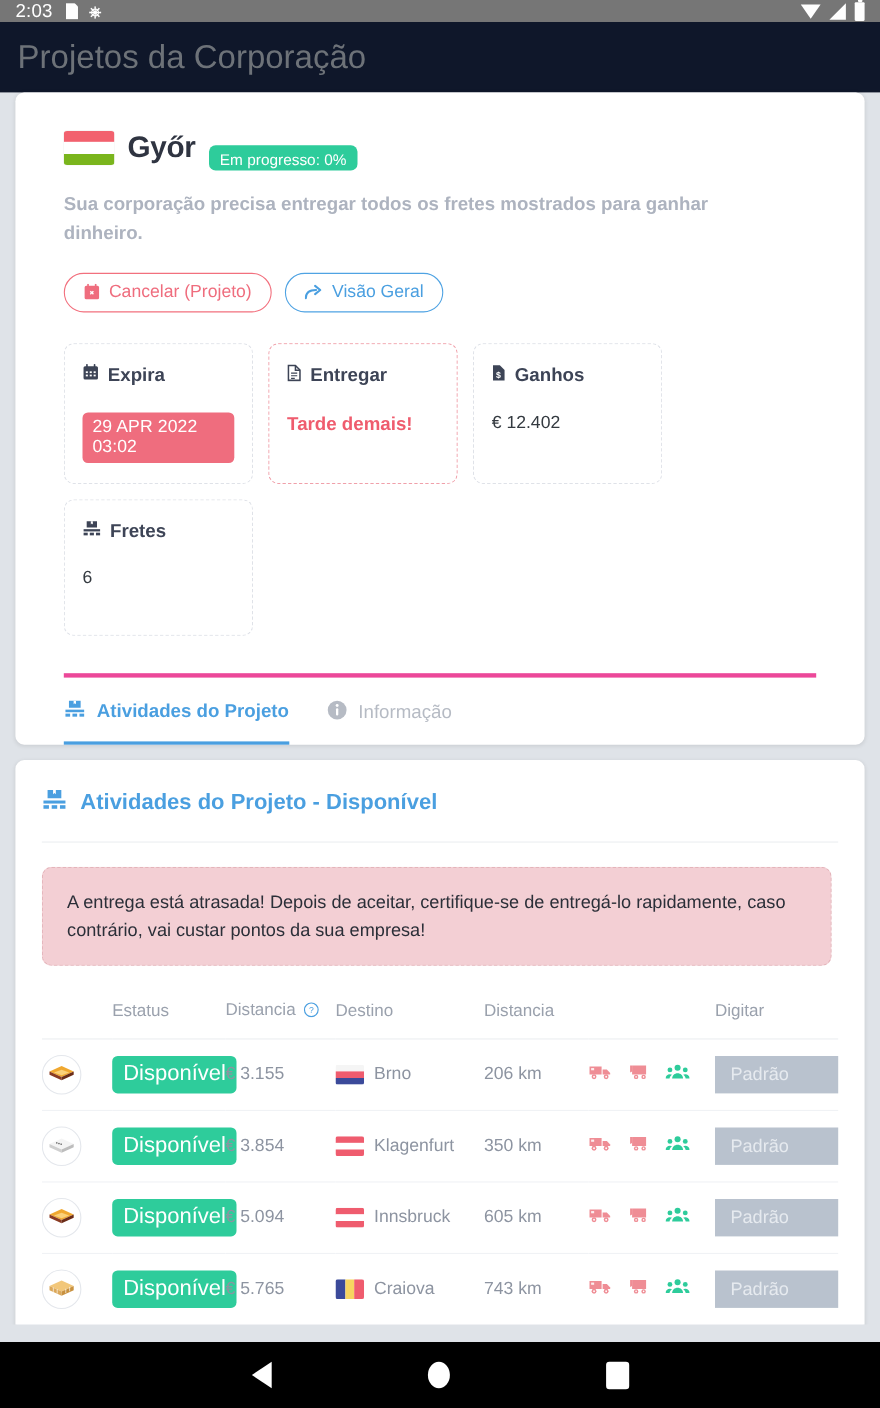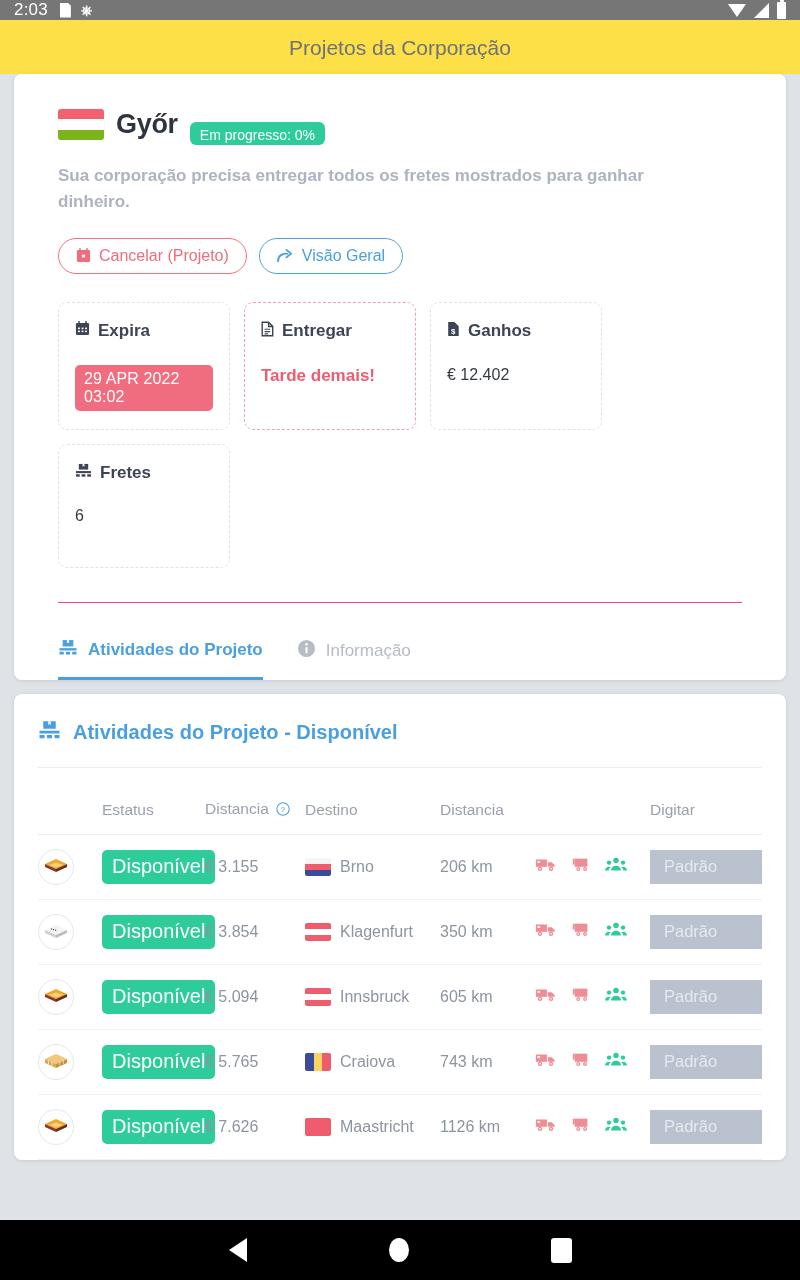--- a/index.html
+++ b/index.html
@@ -27,23 +27,22 @@
   .ico-wifi { width: 0; height: 0; border-left: 9px solid transparent;
               border-right: 9px solid transparent; border-top: 13px solid #fff; }
   .ico-signal { width: 0; height: 0; border-left: 15px solid transparent;
                 border-bottom: 15px solid #fff; }
   .ico-battery { width: 9px; height: 17px; background: #fff; border-radius: 1px; position: relative; }
   .ico-battery:before { content:""; position:absolute; top:-3px; left:2.5px; width:4px; height:3px; background:#fff; border-radius:1px;}
 
   
   .page-title {
     padding: 16px 16px 14px 16px;
-    font-size: 21px; color: #6d7278; font-weight: 400;
-    background: #fde047;
-    text-align: center;
+    font-size: 30px; color: #6d7278; font-weight: 400;
+    background: #0f172a;
   }
 
   
   .card {
     background: #fff; border-radius: 8px; margin: 0 14px 14px 14px;
     box-shadow: 0 1px 4px rgba(0,0,0,.10);
   }
 
   
   .proj-body { padding: 30px 44px 0 44px; }
@@ -83,21 +82,21 @@
   }
   .stat-value { margin-top: 24px; font-size: 16px; color: #343a40; }
   .stat-value.pill {
     display: inline-block; background: #ef6d7e; color: #fff;
     padding: 5px 9px; border-radius: 5px; font-size: 16px; letter-spacing: .1px;
   }
   .stat-value.late { color: #ef5c6e; font-weight: 700; font-size: 17px; }
 
   
   .tabs { display: flex; gap: 34px; margin: 34px 0 0 0;
-          border-top: 1px solid #ec4899; padding-top: 36px; }
+          border-top: 4px solid #ec4899; padding-top: 20px; }
   .tab { display: flex; align-items: center; gap: 10px; font-size: 17px;
          padding-bottom: 16px; cursor: pointer; }
   .tab.active { color: #4a9fe0; font-weight: 700; border-bottom: 3px solid #4a9fe0; }
   .tab.inactive { color: #b6bbc4; font-weight: 400; }
 
   
   .act-body { padding: 26px 24px 0 24px; }
   .act-title { display: flex; align-items: center; gap: 12px;
                font-size: 20px; font-weight: 700; color: #4a9fe0; }
   .divider { border-top: 1px solid #eceef1; margin: 22px 0 0 0; }
@@ -331,20 +330,21 @@
             <rect x="1" y="12" width="4" height="2.6"></rect>
               <rect x="7" y="12" width="4" height="2.6"></rect>
               <rect x="13" y="12" width="4" height="2.6"></rect>
           </svg>
         </span>
         <span>Atividades do Projeto - Disponível</span>
       </div>
 
       <div class="divider"></div>
 
+      <div class="alert-box">A entrega está atrasada! Depois de aceitar, certifique-se de entregá-lo rapidamente, caso contrário, vai custar pontos da sua empresa!</div>
 
       <div class="table-wrap">
         <table>
           <thead>
             <tr>
               <th class="col-ico"></th>
               <th class="col-stat">Estatus</th>
               <th class="col-money">
                 <span>Distancia</span>
                 <span style="display:inline-block;vertical-align:-2px;margin-left:3px">

